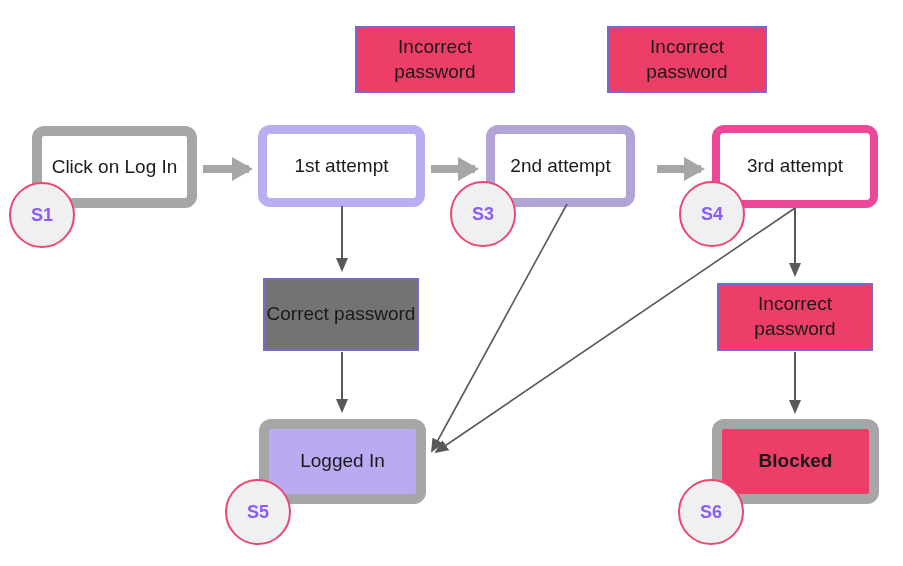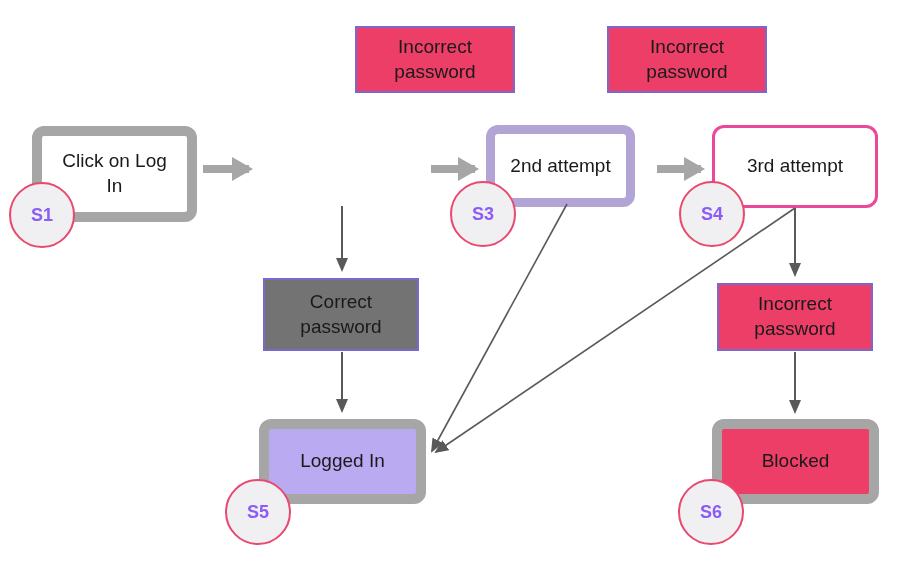--- a/index.html
+++ b/index.html
@@ -20,39 +20,39 @@
     box-sizing: border-box;
     display: flex;
     align-items: center;
     justify-content: center;
     text-align: center;
     font-size: 19px;
     line-height: 1.3;
     color: #1a1a1a;
     z-index: 1;
   }
-  .node .lbl { padding: 0 12px; }
+  .node .lbl { padding: 0 0; }
   
   .frame-gray {
     border: 10px solid #a6a6a6;
     border-radius: 12px;
     background: #ffffff;
   }
   .frame-lav1 {
     border: 9px solid #b9aef2;
     border-radius: 12px;
     background: #ffffff;
   }
   .frame-lav2 {
     border: 9px solid #b2a4d4;
     border-radius: 12px;
     background: #ffffff;
   }
   .frame-purple {
-    border: 3px solid #ec4899;
+    border: 8px solid #ec4899;
     border-radius: 12px;
     background: #ffffff;
   }
   
   .fill-crimson {
     background: #ec3e67;
     border: 2px solid #7b68cd;
   }
   .fill-lilac {
     background: #737373;
@@ -95,41 +95,44 @@
 
 <div class="canvas">
 
   <div class="node fill-crimson" style="left:355px; top:26px; width:160px; height:67px;">
     <span class="lbl">Incorrect password</span>
   </div>
   <div class="node fill-crimson" style="left:607px; top:26px; width:160px; height:67px;">
     <span class="lbl">Incorrect password</span>
   </div>
 
-  <div class="node frame-gray" style="left:32px; top:126px; width:165px; height:96px;">
+  <div class="node frame-gray" style="left:32px; top:126px; width:165px; height:82px;">
     <span class="lbl">Click on Log In</span>
+  </div>
+  <div class="node frame-lav1" style="left:258px; top:125px; width:167px; height:82px;">
+    <span class="lbl">1st attempt</span>
   </div>
   <div class="node frame-lav2" style="left:486px; top:125px; width:149px; height:82px;">
     <span class="lbl">2nd attempt</span>
   </div>
   <div class="node frame-purple" style="left:712px; top:125px; width:166px; height:83px;">
     <span class="lbl">3rd attempt</span>
   </div>
 
   <div class="node fill-lilac" style="left:263px; top:278px; width:156px; height:73px;">
     <span class="lbl">Correct password</span>
   </div>
   <div class="node fill-crimson" style="left:717px; top:283px; width:156px; height:68px;">
     <span class="lbl">Incorrect password</span>
   </div>
 
   <div class="node frame-gray fill-logged" style="left:259px; top:419px; width:167px; height:85px;">
     <span class="lbl">Logged In</span>
   </div>
-  <div class="node frame-gray fill-blocked" style="left:712px; top:419px; width:167px; height:85px;">
+  <div class="node frame-gray fill-blocked" style="left:712px; top:419px; width:167px; height:85px;font-weight:bold;">
     <span class="lbl">Blocked</span>
   </div>
 
   <svg class="connectors" width="903" height="566" viewBox="0 0 903 566">
     <defs>
       <marker id="thinHead" markerUnits="userSpaceOnUse" markerWidth="16" markerHeight="14" refX="12" refY="6" orient="auto">
         <path d="M0,0 L14,6 L0,12 z" fill="#595959"></path>
       </marker>
       <marker id="thickHead" markerUnits="userSpaceOnUse" markerWidth="24" markerHeight="26" refX="17" refY="12" orient="auto">
         <path d="M0,0 L21,12 L0,24 z" fill="#a6a6a6"></path>

